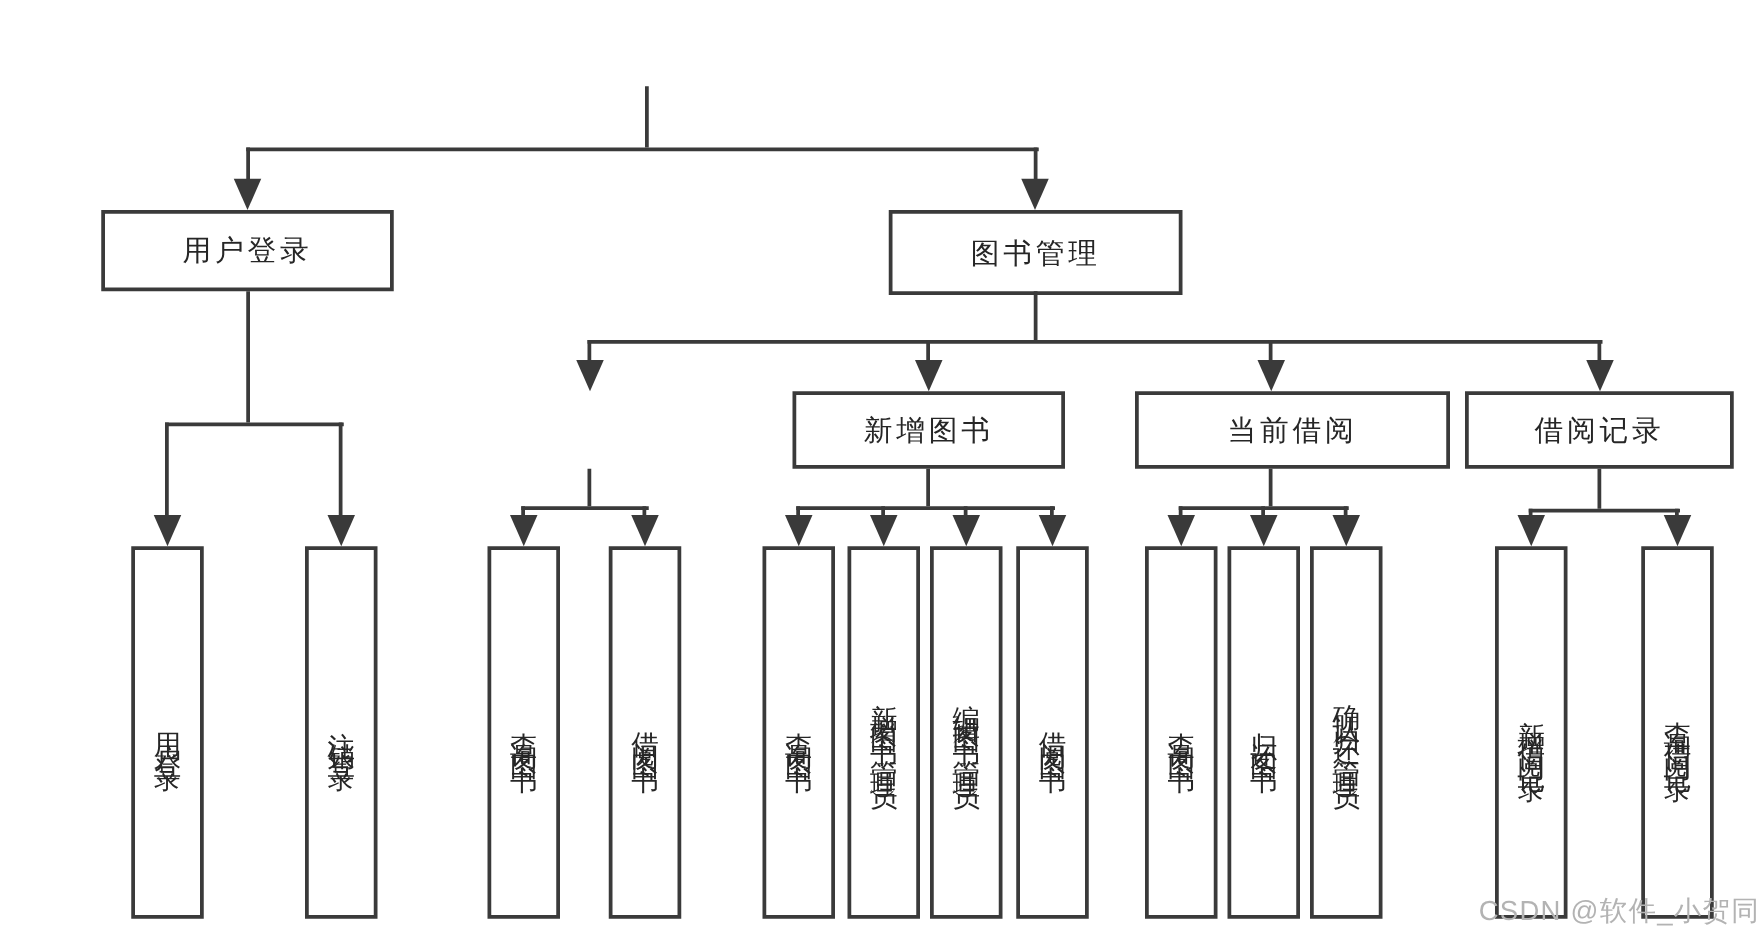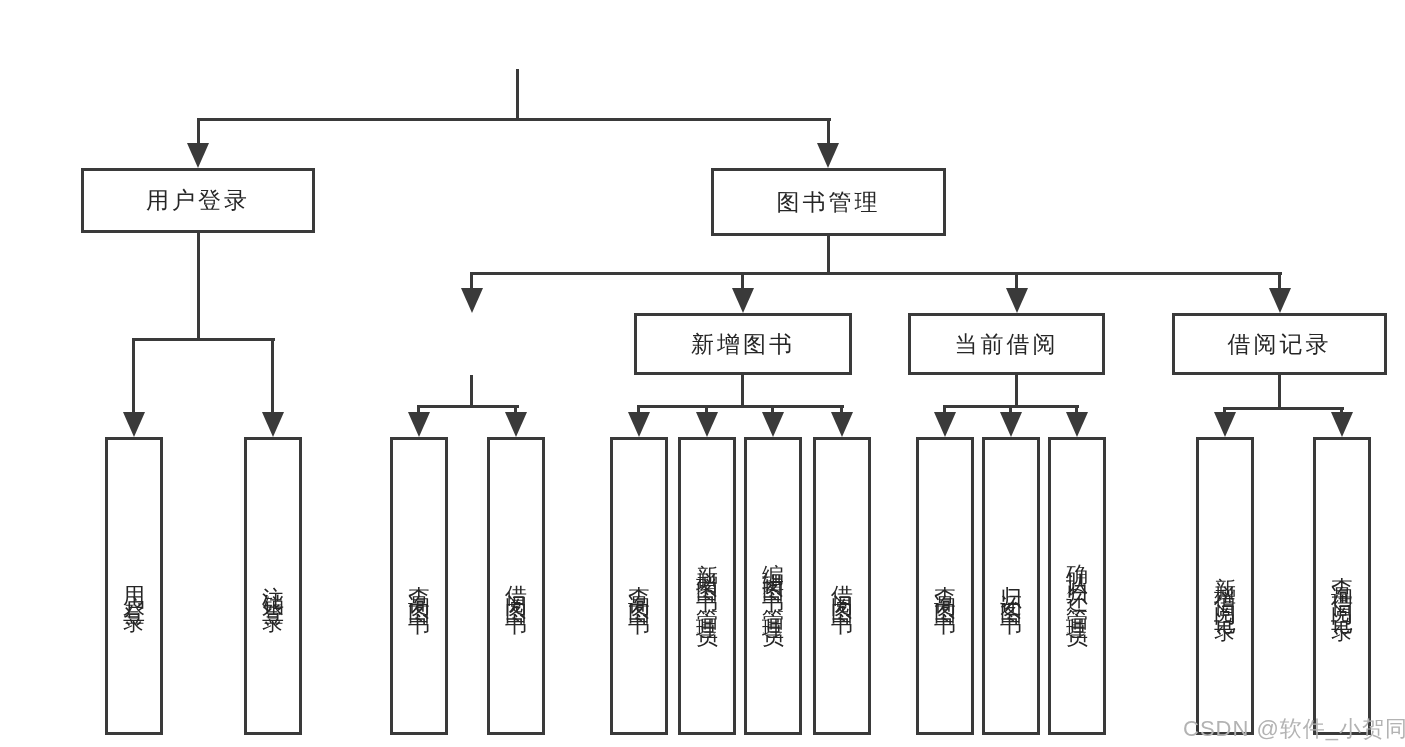--- a/index.html
+++ b/index.html
@@ -83,21 +83,21 @@
   <div class="vl" style="left:470px;top:272px;height:18px"></div>
   <div class="arrow" style="left:461px;top:288px"></div>
   <div class="vl" style="left:741px;top:272px;height:18px"></div>
   <div class="arrow" style="left:732px;top:288px"></div>
   <div class="vl" style="left:1015px;top:272px;height:18px"></div>
   <div class="arrow" style="left:1006px;top:288px"></div>
   <div class="vl" style="left:1278px;top:272px;height:18px"></div>
   <div class="arrow" style="left:1269px;top:288px"></div>
 
   <div class="box" style="left:634px;top:313px;width:218px;height:62px">新增图书</div>
-  <div class="box" style="left:908px;top:313px;width:197px;height:62px">当前借阅</div>
+  <div class="box" style="left:908px;top:313px;width:252px;height:62px">当前借阅</div>
   <div class="box" style="left:1172px;top:313px;width:215px;height:62px">借阅记录</div>
 
   <div class="vl" style="left:470px;top:375px;height:30px"></div>
   <div class="hl" style="left:417px;top:405px;width:102px"></div>
   <div class="vl" style="left:417px;top:405px;height:10px"></div>
   <div class="arrow" style="left:408px;top:412px"></div>
   <div class="vl" style="left:514px;top:405px;height:10px"></div>
   <div class="arrow" style="left:505px;top:412px"></div>
 
   <div class="vl" style="left:741px;top:375px;height:30px"></div>

